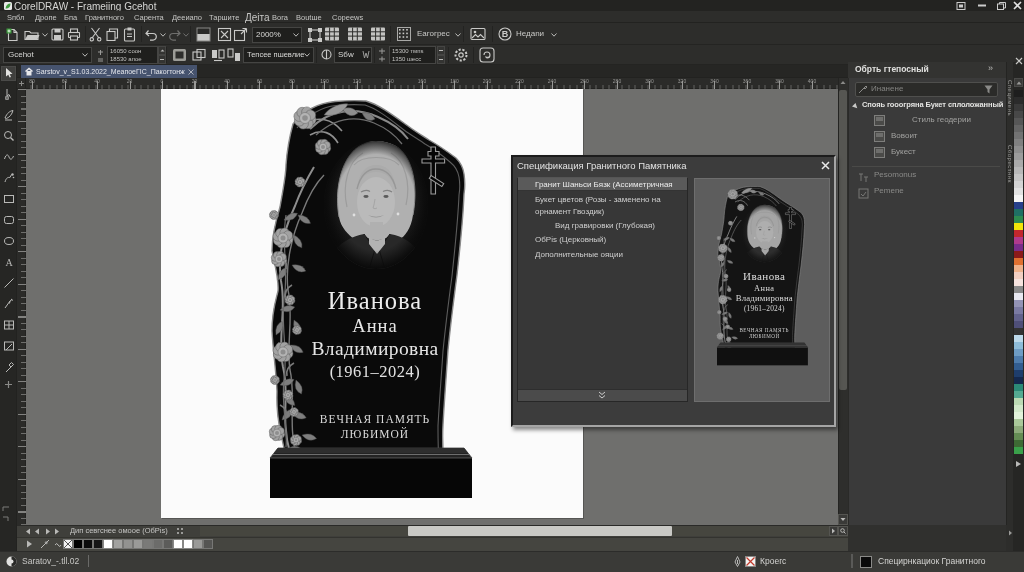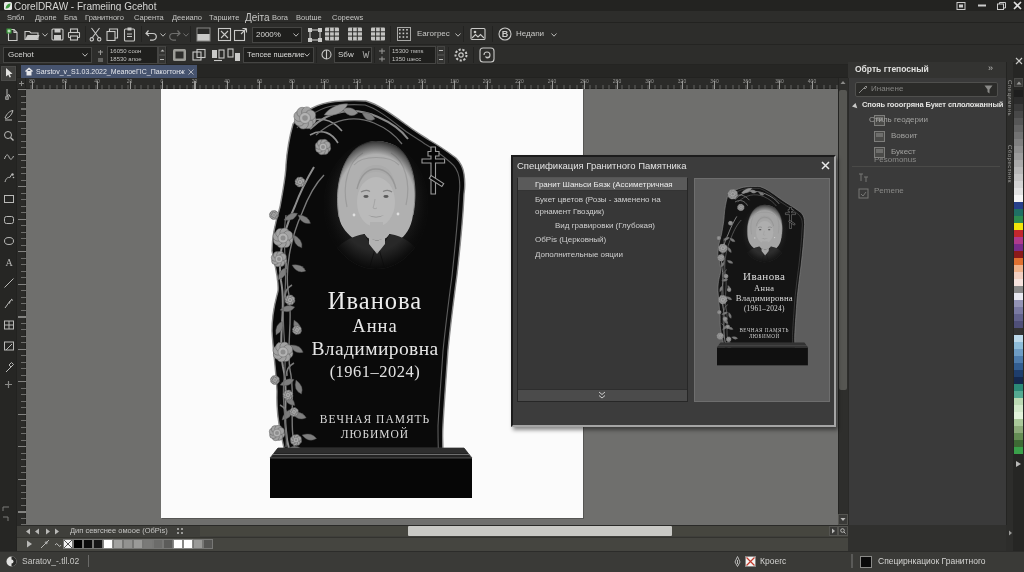--- a/index.html
+++ b/index.html
@@ -657,32 +657,32 @@
 <div style="position:absolute;left:871px;top:84px;font-size:8px;line-height:10px;color:#848482;white-space:nowrap;">Инанене</div>
 <svg style="position:absolute;left:984px;top:85px;" width="9" height="9" viewBox="0 0 9 9">
     <path d="M0.5,0.5 h8 L5.5,4.5 v4 l-2,-1.5 v-2.5 Z" fill="#8a8a88"></path>
   </svg>
 <svg style="position:absolute;left:852px;top:103px;" width="7" height="7" viewBox="0 0 7 7">
     <path d="M1,1 L6,3.5 L1,6 Z" fill="#c9c9c7" transform="rotate(45 3.5 3.5)"></path>
   </svg>
 <div style="position:absolute;left:862px;top:100px;font-size:7.5px;line-height:9.5px;color:#e4e4e2;white-space:nowrap;font-weight:bold;letter-spacing:-0.1px;">Спояь гооогряна Букет сплоложанный</div>
 <div style="position:absolute;left:874px;top:115px;width:11px;height:11px;background:#4a4a48;border:1px solid #7e7e7c;"></div>
 <div style="position:absolute;left:876px;top:117px;width:7px;height:4px;background:#6e6e6c;"></div>
-<div style="position:absolute;left:869px;top:115px;font-size:8px;line-height:10px;color:#a2a2a0;white-space:nowrap;">Стиль геодерии</div>
+<div style="position:absolute;left:912px;top:115px;font-size:8px;line-height:10px;color:#a2a2a0;white-space:nowrap;">Стиль геодерии</div>
 <div style="position:absolute;left:874px;top:131px;width:11px;height:11px;background:#4a4a48;border:1px solid #7e7e7c;"></div>
 <div style="position:absolute;left:876px;top:133px;width:7px;height:4px;background:#6e6e6c;"></div>
 <div style="position:absolute;left:891px;top:131px;font-size:8px;line-height:10px;color:#a2a2a0;white-space:nowrap;">Вовоит</div>
 <div style="position:absolute;left:874px;top:147px;width:11px;height:11px;background:#4a4a48;border:1px solid #7e7e7c;"></div>
 <div style="position:absolute;left:876px;top:149px;width:7px;height:4px;background:#6e6e6c;"></div>
 <div style="position:absolute;left:891px;top:147px;font-size:8px;line-height:10px;color:#a2a2a0;white-space:nowrap;">Букест</div>
 <div style="position:absolute;left:852px;top:166px;width:148px;height:1px;background:#4a4a48;"></div>
 <svg style="position:absolute;left:858px;top:172px;" width="11" height="11" viewBox="0 0 11 11">
     <path d="M1,2 h4 M3,2 v7 M6,5 h4 M8,5 v5" stroke="#777775" fill="none"></path>
   </svg>
-<div style="position:absolute;left:874px;top:155px;font-size:8px;line-height:10px;color:#8a8a88;white-space:nowrap;">Pesomonus</div>
+<div style="position:absolute;left:874px;top:170px;font-size:8px;line-height:10px;color:#8a8a88;white-space:nowrap;">Pesomonus</div>
 <svg style="position:absolute;left:858px;top:188px;" width="11" height="11" viewBox="0 0 11 11">
     <rect x="1" y="1" width="9" height="9" stroke="#777775" fill="none"></rect>
     <path d="M3,6 l2,2 3,-4" stroke="#777775" fill="none"></path>
   </svg>
 <div style="position:absolute;left:874px;top:186px;font-size:8px;line-height:10px;color:#8a8a88;white-space:nowrap;">Pemene</div>
 <div style="position:absolute;left:848px;top:525px;width:158px;height:26px;background:#30302e;"></div>
 <div style="position:absolute;left:1006px;top:62px;width:7px;height:463px;background:#2d2d2b;border-left:1px solid #242422;"></div>
 <div style="position:absolute;left:1006px;top:80px;font-size:6px;line-height:8px;color:#9a9a98;white-space:nowrap;writing-mode:vertical-rl;letter-spacing:0.5px;">Специмень</div>
 <div style="position:absolute;left:1006px;top:145px;font-size:6px;line-height:8px;color:#9a9a98;white-space:nowrap;writing-mode:vertical-rl;letter-spacing:0.5px;">Сборестннк</div>
 <svg style="position:absolute;left:1008px;top:530px;" width="6" height="6" viewBox="0 0 6 6">

